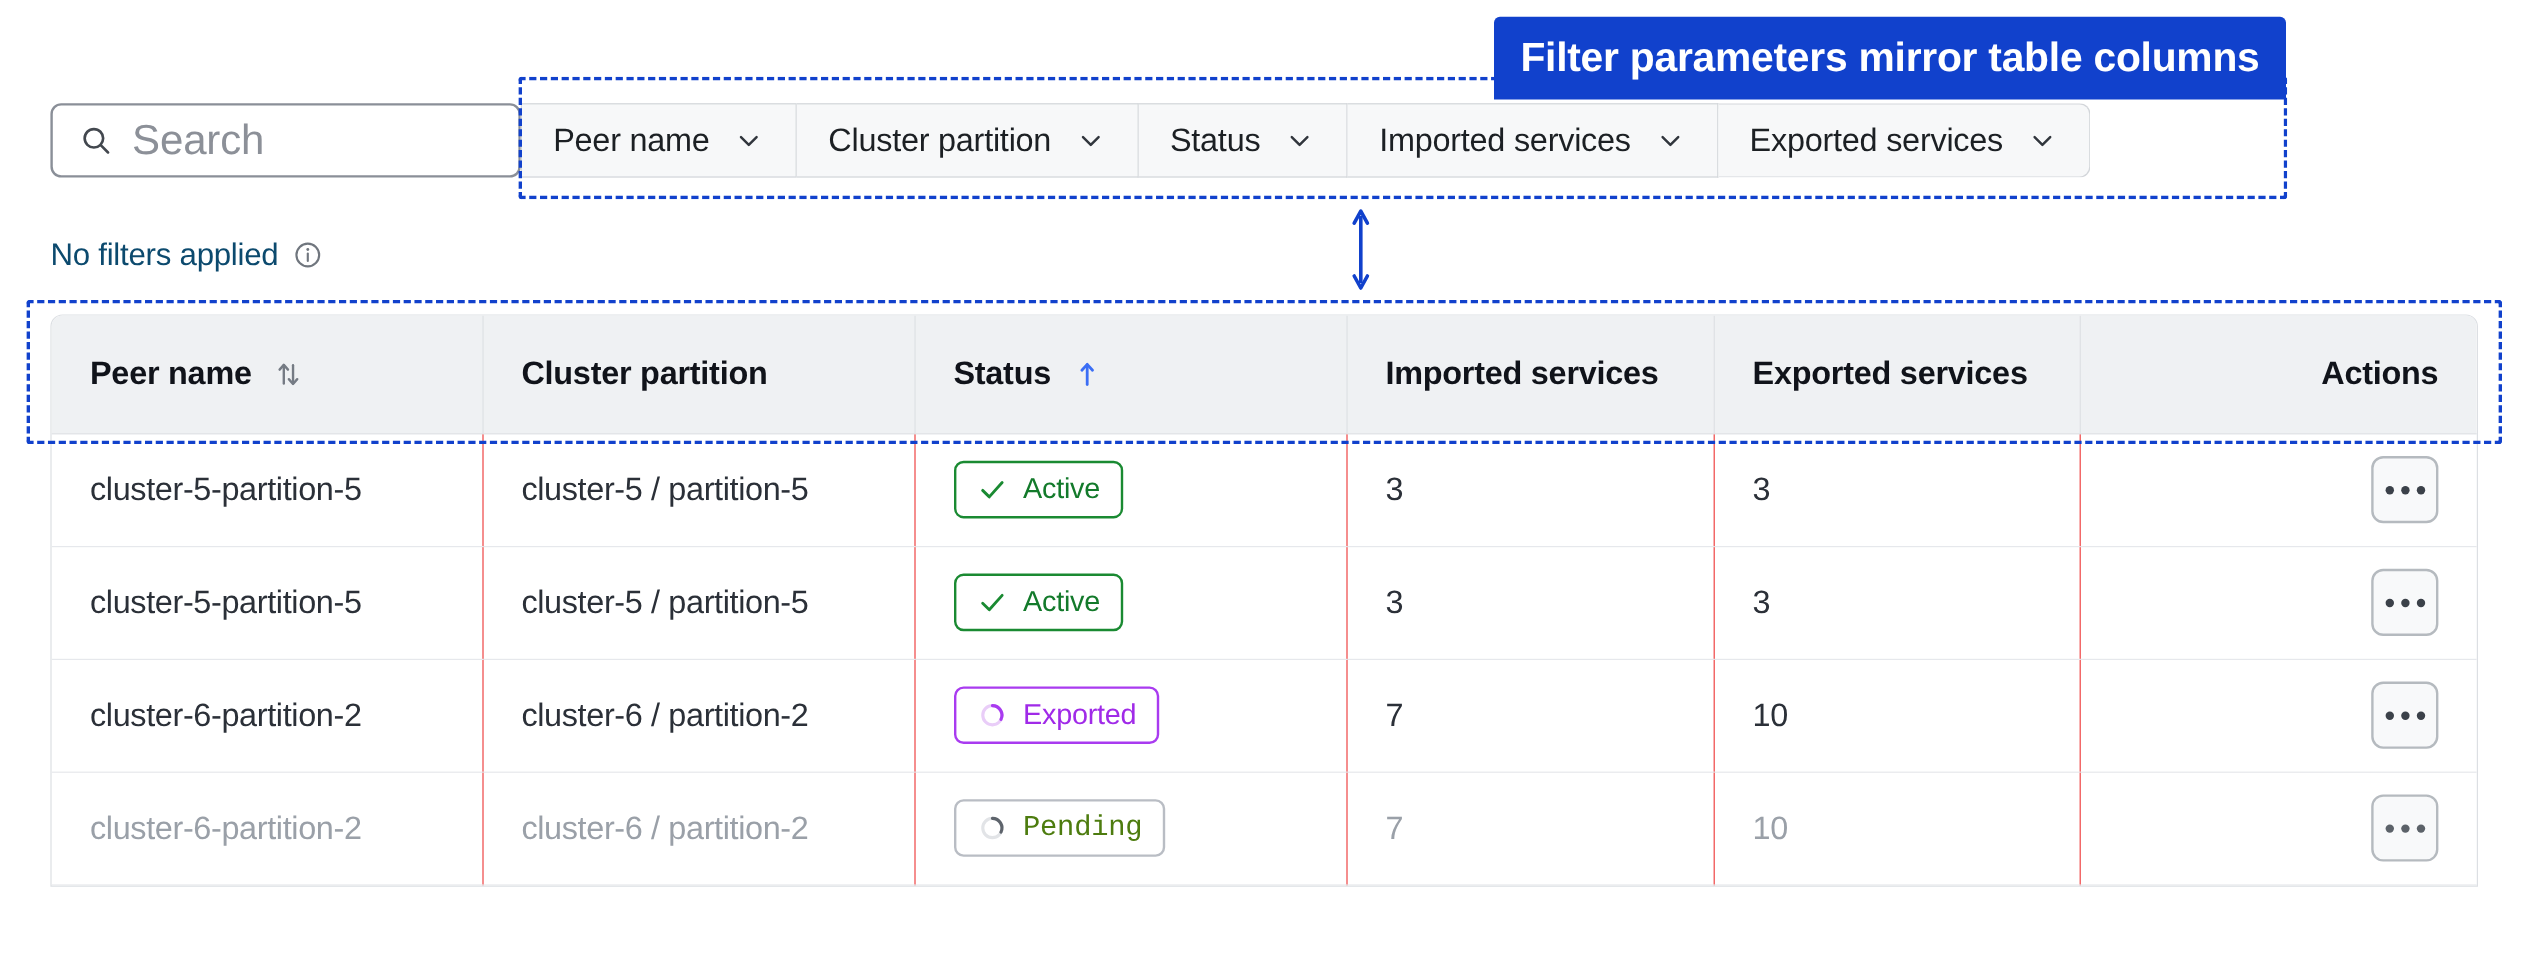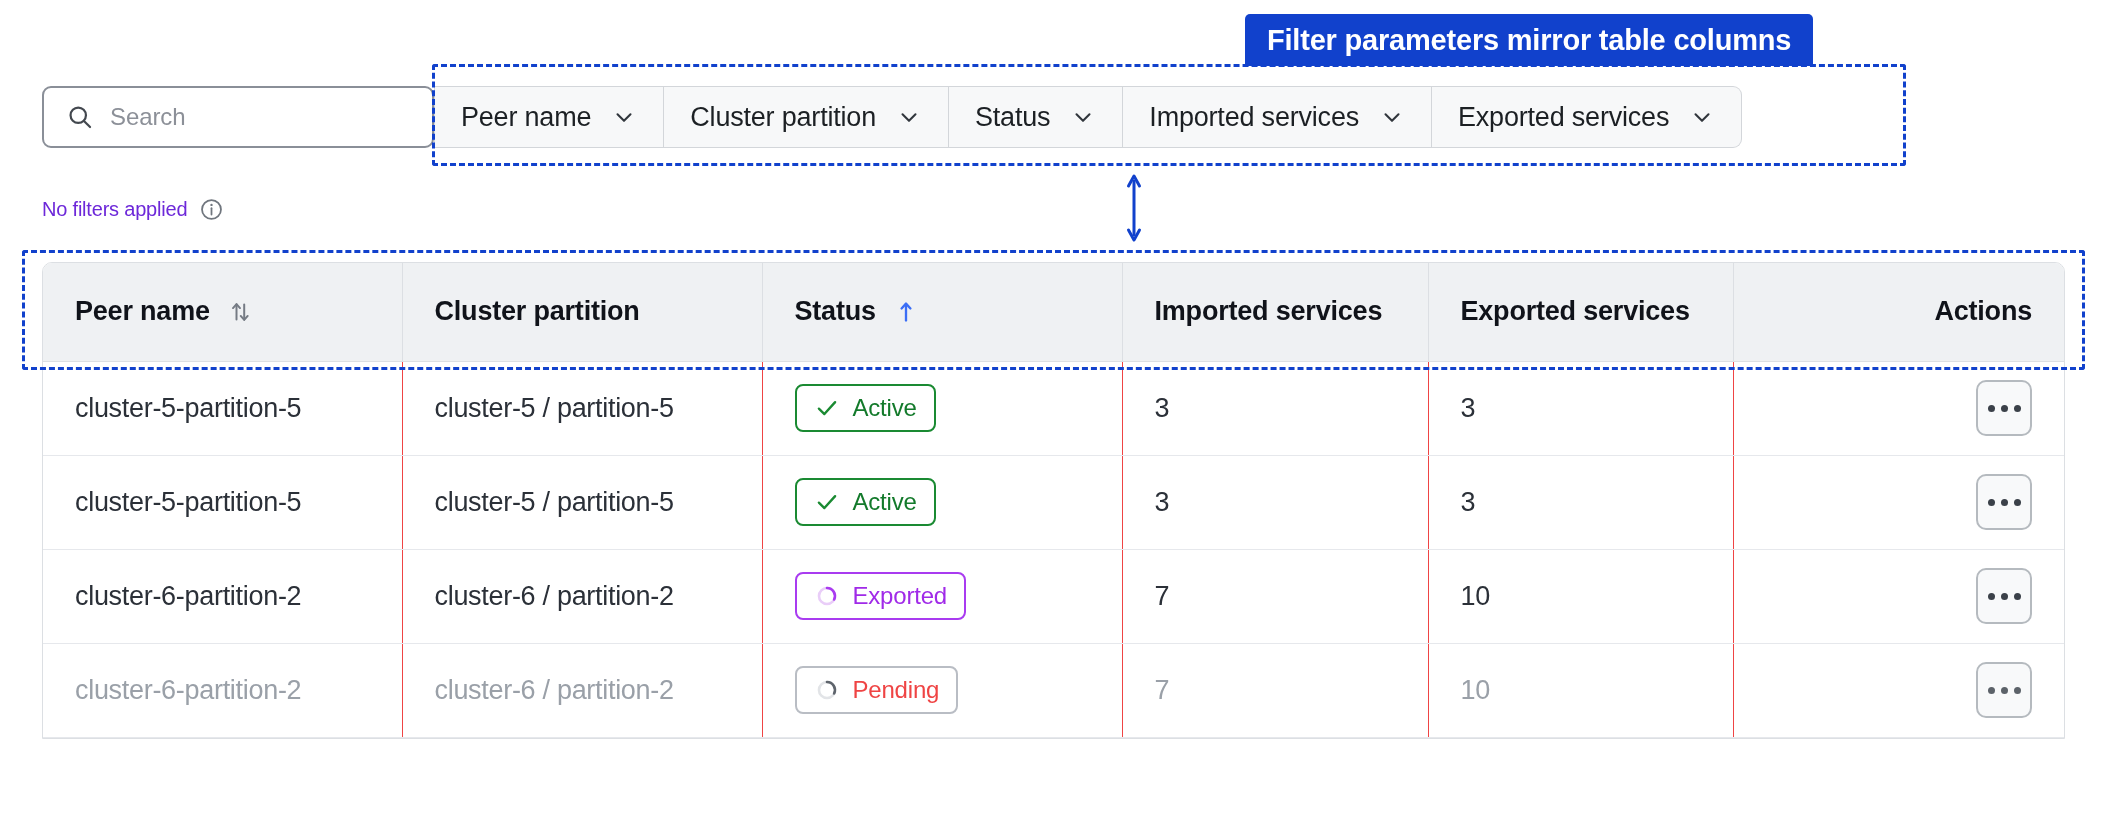--- a/index.html
+++ b/index.html
@@ -9,27 +9,27 @@
     background: #ffffff;
     font-family: "Liberation Sans", sans-serif;
     -webkit-font-smoothing: antialiased;
   }
   .page { position: relative; width: 2118px; height: 816px; overflow: hidden; }
 
   
   .callout {
     position: absolute;
     left: 1245px; top: 14px;
-    height: 52px;
+    height: 69px;
     background: #1141cc;
     color: #ffffff;
     border-radius: 5px 5px 0 0;
     display: flex; align-items: center;
     padding: 0 22px;
-    font-size: 29px;
+    font-size: 34px;
     font-weight: 700;
     letter-spacing: -0.2px;
     white-space: nowrap;
     z-index: 6;
   }
 
   
   .dash-box {
     position: absolute;
     border: 3px dashed #1141cc;
@@ -59,21 +59,21 @@
     width: 392px;
     border: 2px solid #8a8f98;
     border-radius: 9px;
     display: flex; align-items: center;
     gap: 16px;
     padding: 0 22px;
     background: #fff;
   }
   .search-box svg { flex: 0 0 auto; display:block; }
   .search-placeholder {
-    font-size: 24px;
+    font-size: 35px;
     color: #8c9098;
     letter-spacing: -0.1px;
   }
 
   .filter-group {
     display: flex;
     align-items: stretch;
     margin-left: 0;
   }
   .filter-btn {
@@ -92,22 +92,22 @@
   }
   .filter-btn:first-child { border-left: 1px solid #d3d6da; }
   .filter-btn:last-child { border-radius: 0 9px 9px 0; }
   .chev { display:block; flex:0 0 auto; }
 
   
   .no-filters {
     position: absolute;
     left: 42px; top: 197px;
     display: flex; align-items: center; gap: 12px;
-    font-size: 20px;
-    color: #6d28d9;
+    font-size: 26px;
+    color: #0c4a6e;
     letter-spacing: -0.2px;
   }
 
   
   .table-wrap {
     position: absolute;
     left: 42px; top: 262px;
     width: 2023px;
     border: 1px solid #dcdfe3;
     border-radius: 10px 10px 0 0;
@@ -156,21 +156,21 @@
     padding: 0 17px;
     border-radius: 8px;
     border: 2px solid;
     font-size: 24px;
     letter-spacing: -0.2px;
     background: #fff;
     white-space: nowrap;
   }
   .badge.active  { border-color: #1a8a32; color: #137a2b; }
   .badge.starting{ border-color: #a93bf0; color: #a02ae8; }
-  .badge.pending { border-color: #b9bdc4; color: #ef4444; }
+  .badge.pending { border-color: #b9bdc4; color: #4d7c0f; font-family: Liberation Mono, monospace; }
 
   .act-btn {
     display: inline-flex;
     align-items: center; justify-content: center;
     width: 56px; height: 56px;
     border: 2px solid #b5babf;
     border-radius: 10px;
     background: #f8f9fa;
     cursor: pointer;
   }

